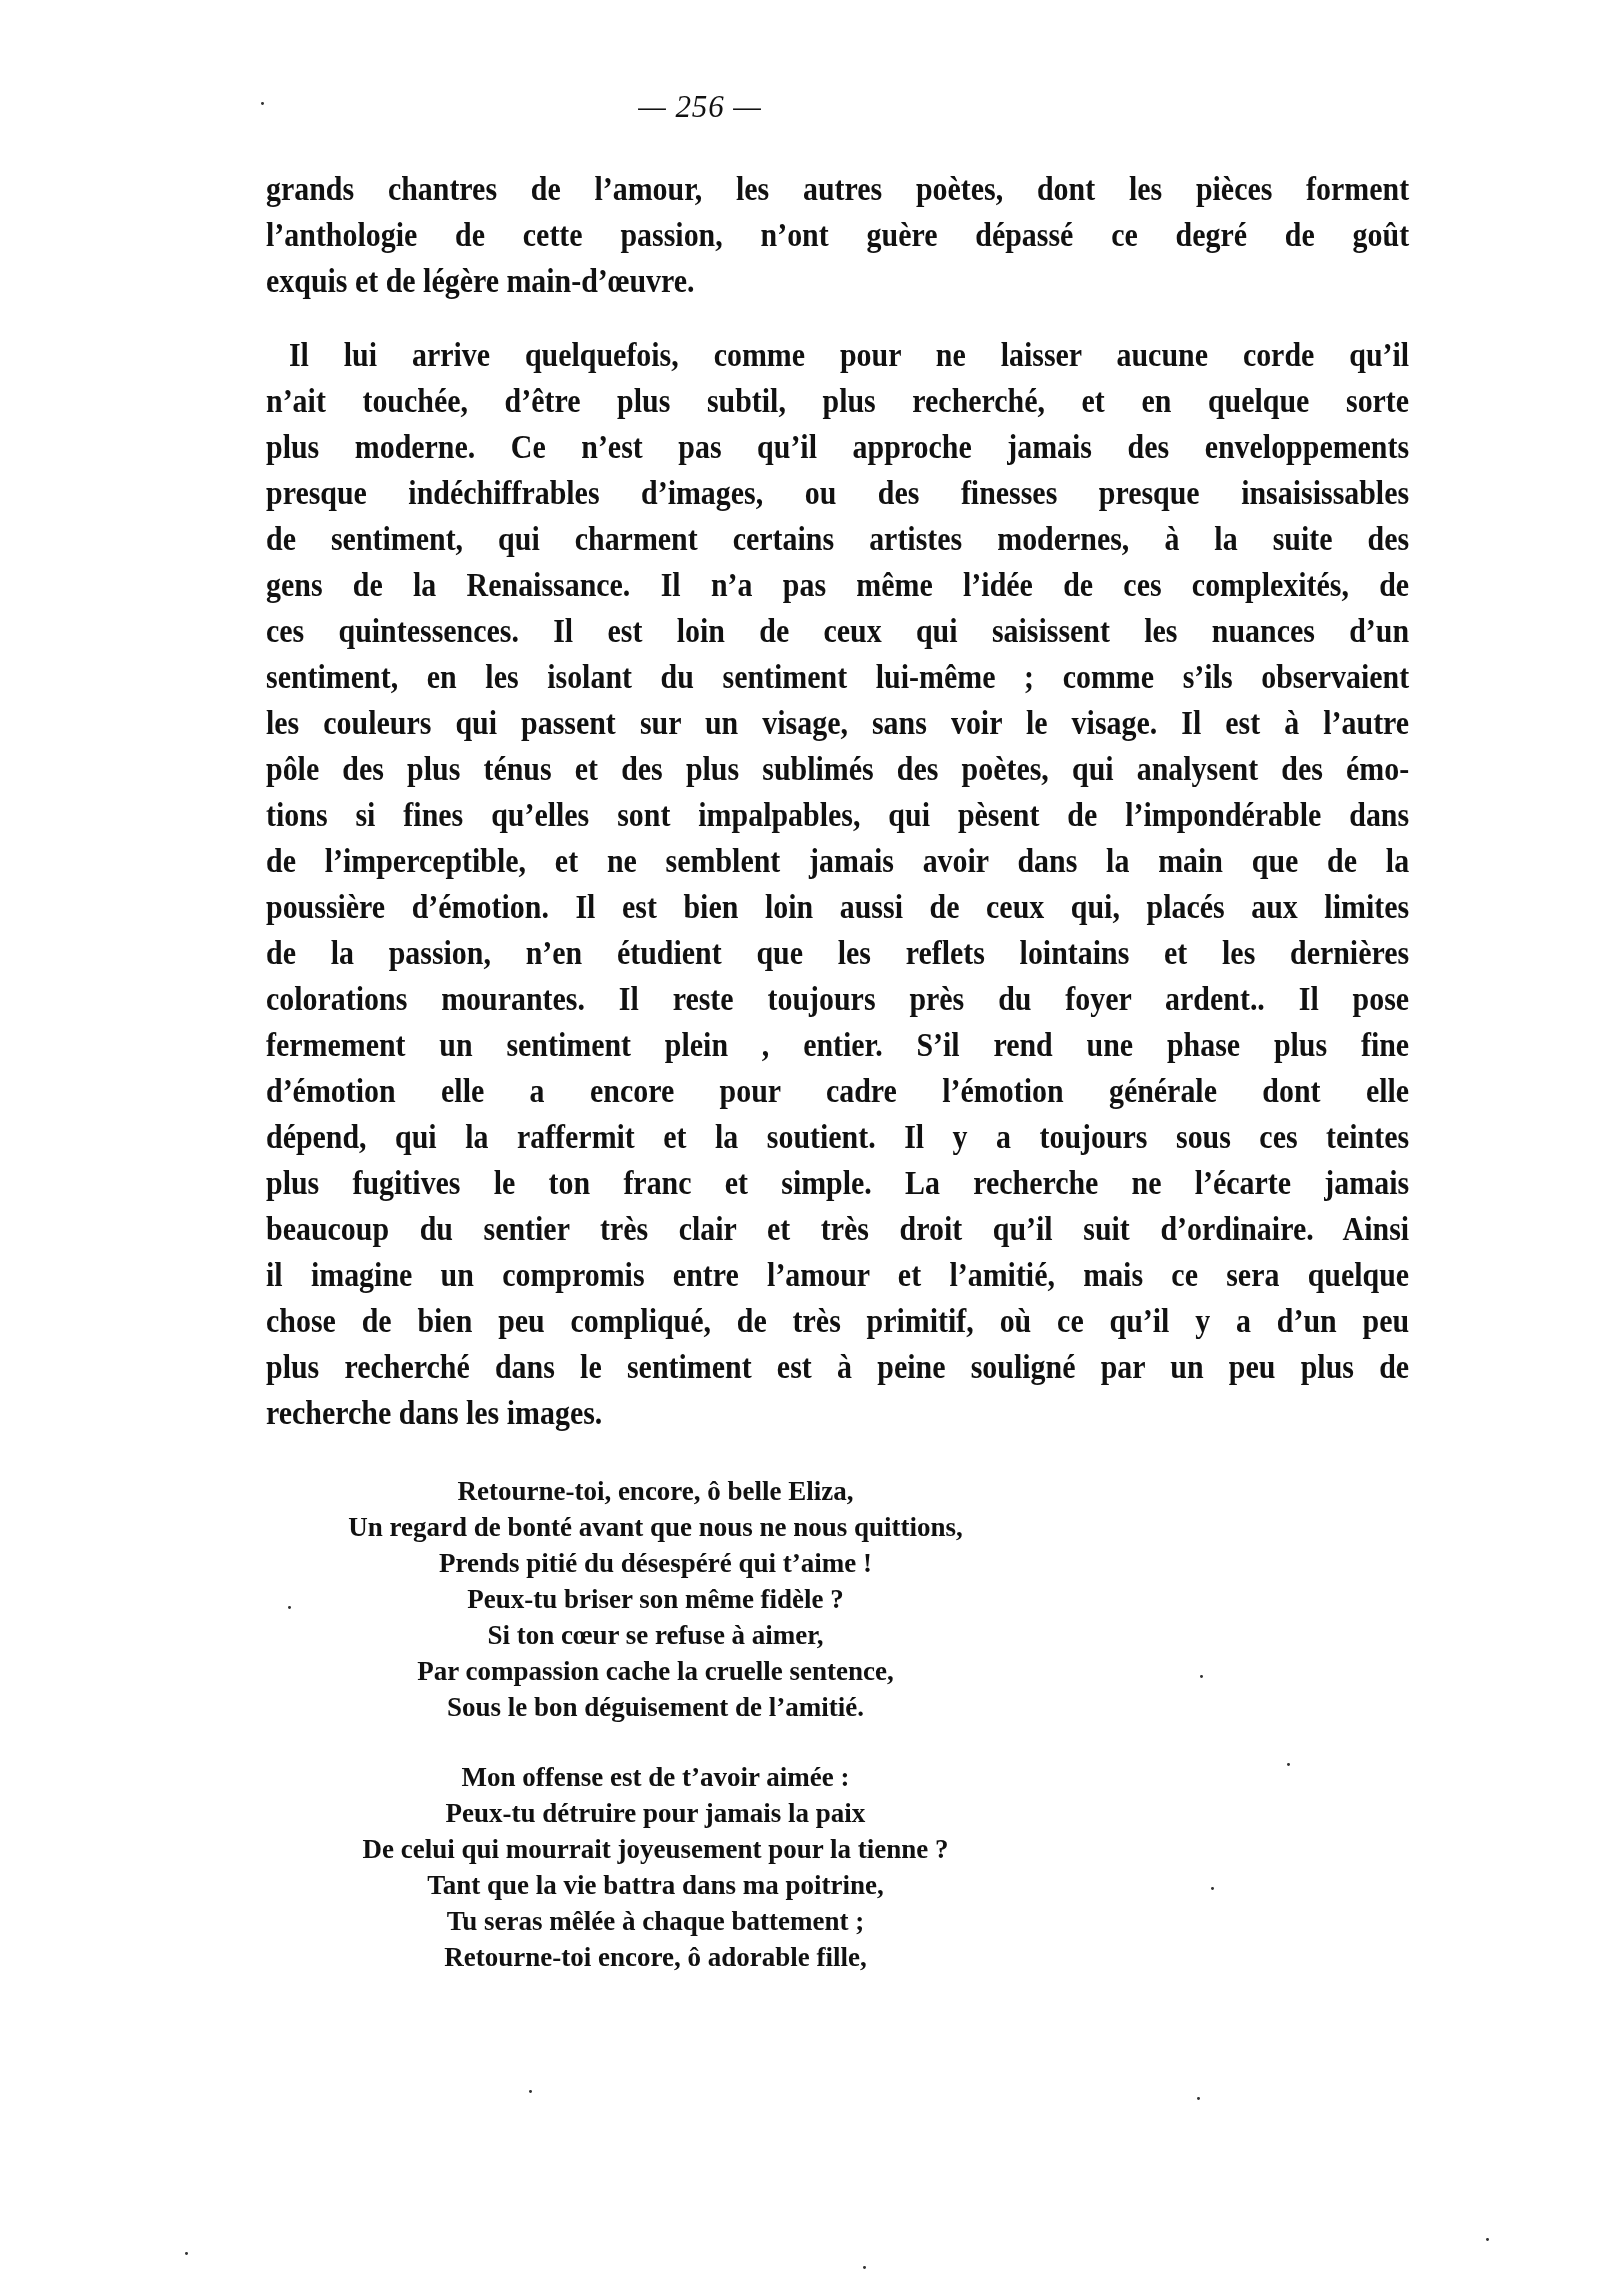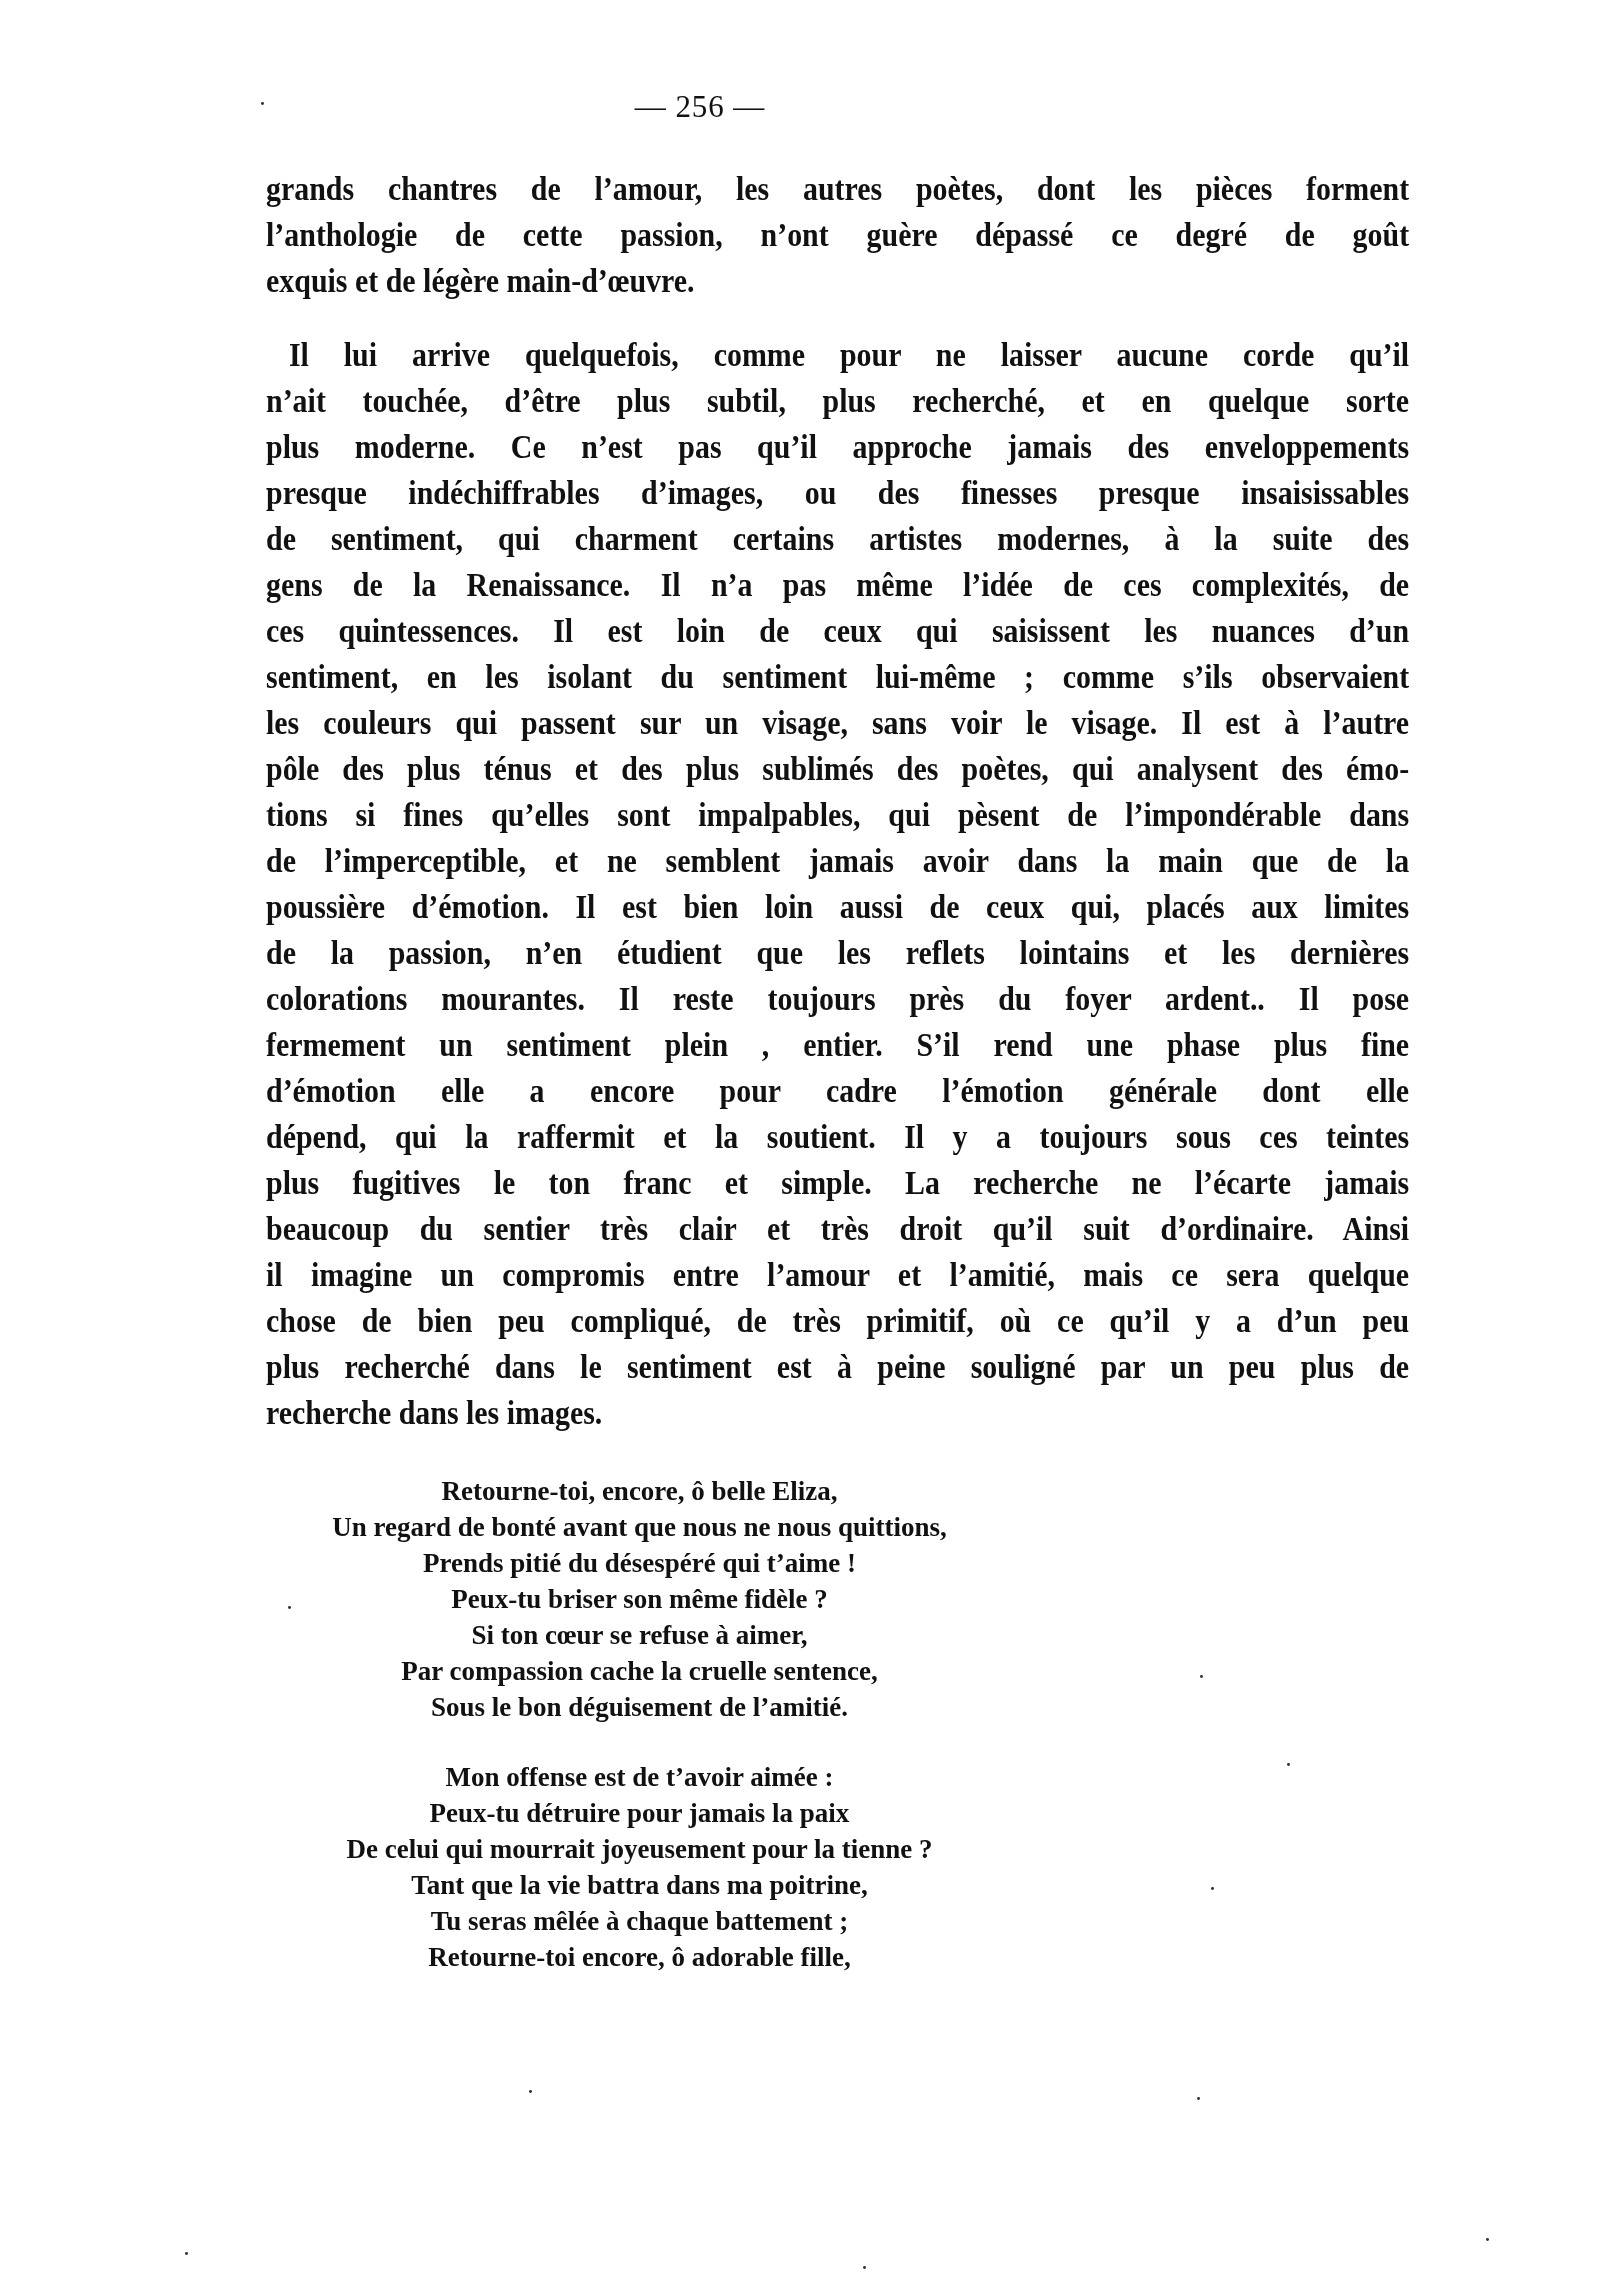--- a/index.html
+++ b/index.html
@@ -16,20 +16,21 @@
       font-family: "Liberation Serif", "DejaVu Serif", serif;
     }
     .page-number {
       position: absolute;
       top: 89px;
       left: 0;
       width: 1400px;
       text-align: center;
       font-size: 31px;
       letter-spacing: 0.9px;
+      font-style: italic;
     }
     .prose {
       position: absolute;
       left: 266px;
       width: 1143px;
       font-size: 34px;
       line-height: 46px;
       text-align: justify;
       font-weight: 700;
       transform: scaleX(0.88);
@@ -52,20 +53,21 @@
     #para-1 { top: 166px; }
     #para-2 { top: 332px; }
     .verse {
       position: absolute;
       left: 0;
       width: 1279px;
       text-align: center;
       font-size: 27px;
       line-height: 36px;
       font-weight: 700;
+      padding-left: 16px;
     }
     .verse .vline {
       display: block;
       white-space: nowrap;
     }
     #stanza-1 { top: 1473px; }
     #stanza-2 { top: 1759px; }
     .speck {
       position: absolute;
       width: 2.8px;

